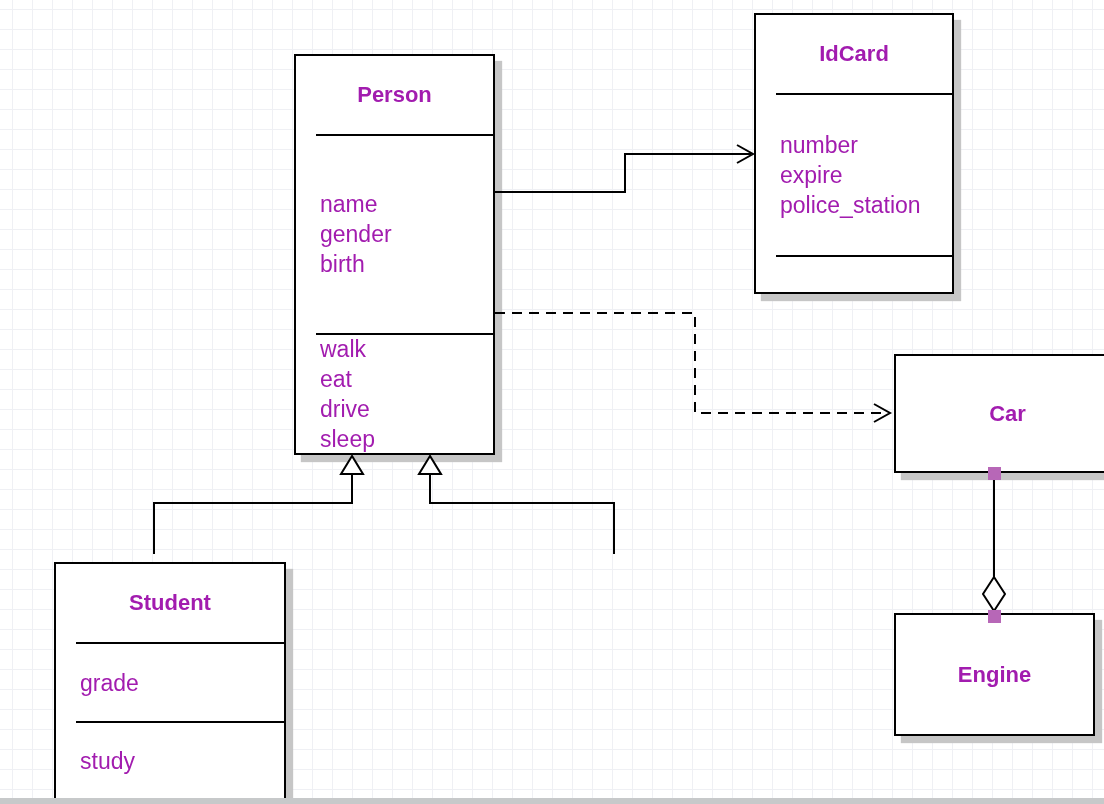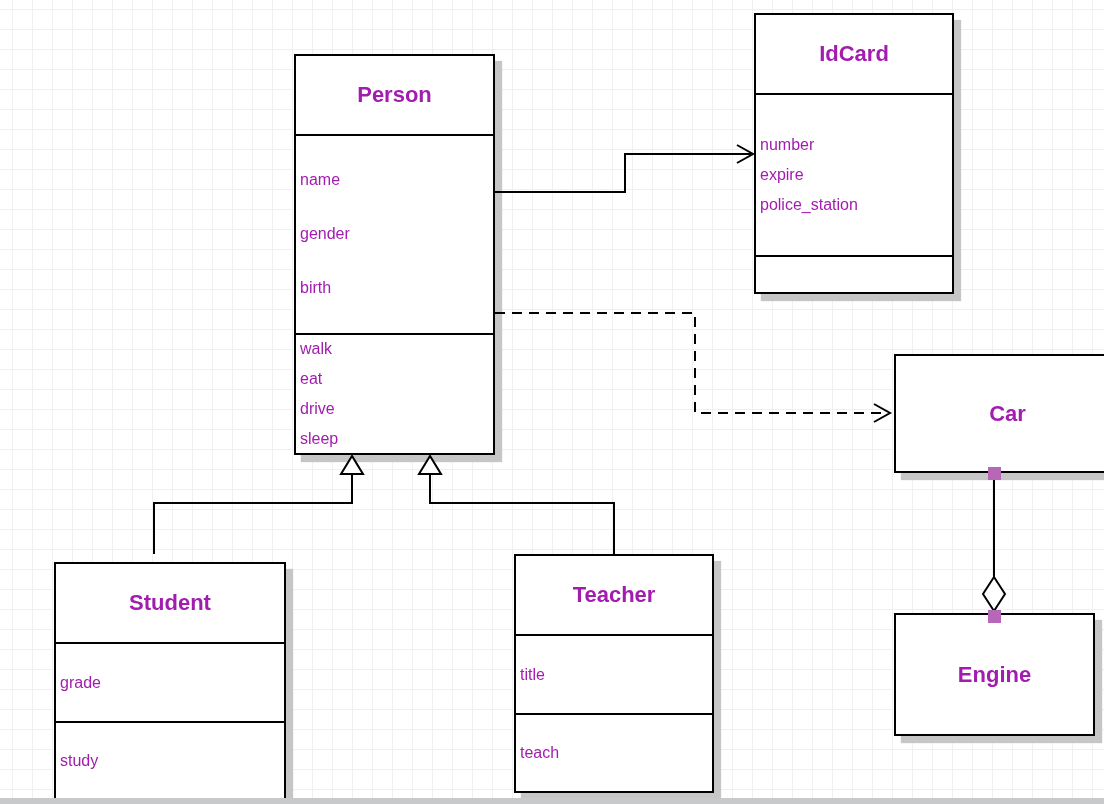--- a/index.html
+++ b/index.html
@@ -31,27 +31,28 @@
   }
   .uml-title {
     flex:0 0 78px;
     display:flex; align-items:center; justify-content:center;
     font-weight:bold; font-size:22px;
   }
   .uml-class.simple .uml-title { flex:1 1 auto; }
   .uml-section {
     border-top:2px solid #000000;
     display:flex; flex-direction:column; justify-content:center;
-    font-size:16px; line-height:30px; padding-left:4px;
+    font-size:23px; line-height:30px; padding-left:4px;
     overflow:hidden;
+    margin-left:20px;
   }
   .uml-section.grow { flex:1 1 auto; }
 
   #cls-person  { left:294px; top:54px;  width:201px; height:401px; }
-  #cls-person  .sec-attrs { height:202px;gap:24px; }
+  #cls-person  .sec-attrs { height:202px; }
   #cls-idcard  { left:754px; top:13px;  width:200px; height:281px; }
   #cls-idcard  .sec-attrs { height:162px; }
   #cls-student { left:54px;  top:562px; width:232px; height:239px;justify-content:center; }
   #cls-student .sec-attrs { height:79px; }
   #cls-teacher { left:514px; top:554px; width:200px; height:239px; }
   #cls-teacher .sec-attrs { height:79px; }
   #cls-car     { left:894px; top:354px; width:227px; height:119px; }
   #cls-engine  { left:894px; top:613px; width:201px; height:123px; }
 
   svg.edges {
@@ -94,29 +95,20 @@
   <div class="uml-class" id="cls-student">
     <div class="uml-title">Student</div>
     <div class="uml-section sec-attrs">
         <div>grade</div>
       </div>
     <div class="uml-section grow">
         <div>study</div>
       </div>
   </div>
 
-  <div class="uml-class" id="cls-teacher">
-    <div class="uml-title">Teacher</div>
-    <div class="uml-section sec-attrs">
-        <div>title</div>
-      </div>
-    <div class="uml-section grow">
-        <div>teach</div>
-      </div>
-  </div>
 
   <div class="uml-class simple" id="cls-car">
     <div class="uml-title">Car</div>
   </div>
 
   <div class="uml-class simple" id="cls-engine">
     <div class="uml-title">Engine</div>
   </div>
 
   <svg class="edges" viewBox="0 0 1104 804" xmlns="http://www.w3.org/2000/svg">

